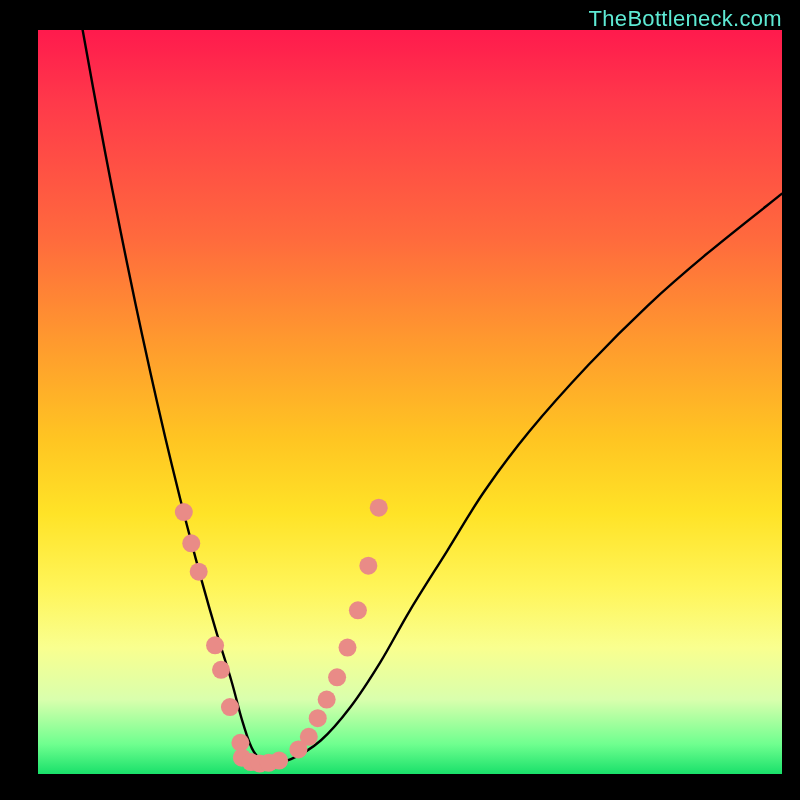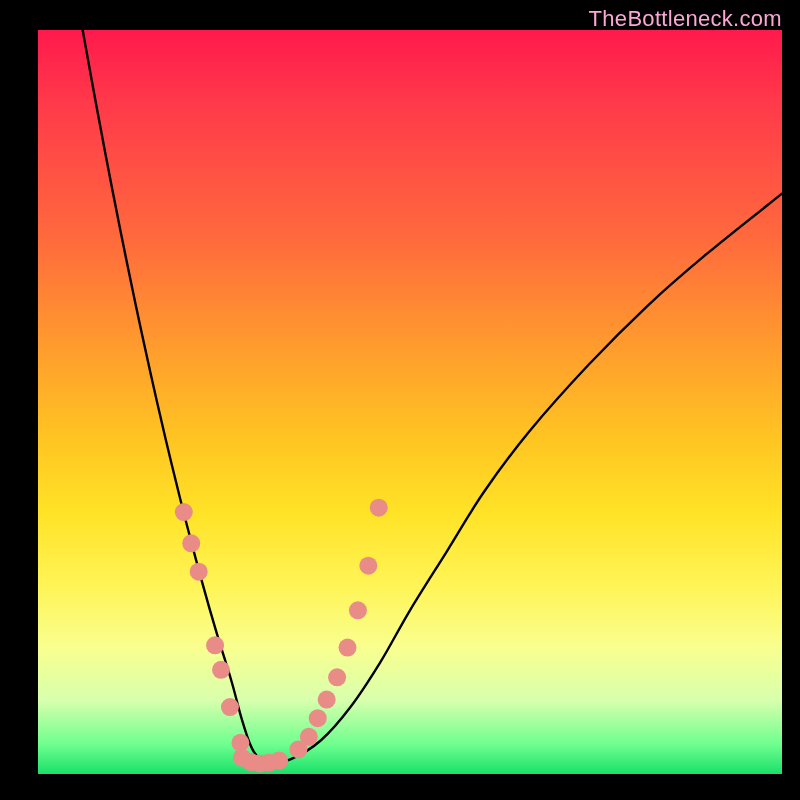--- a/index.html
+++ b/index.html
@@ -36,21 +36,21 @@
       #f9ff8f 83%,
       #d9ffad 90%,
       #6fff8f 96%,
       #19e06a 100%
     );
   }
   .watermark {
     position: absolute;
     top: 6px;
     right: 18px;
-    color: #f9a8d4;
+    color: #5eead4;
     font-size: 22px;
     font-weight: 400;
     letter-spacing: 0.3px;
     user-select: none;
     font-family: Arial, Helvetica, sans-serif;
   }
   svg.curve-layer {
     position: absolute;
     left: 0;
     top: 0;

